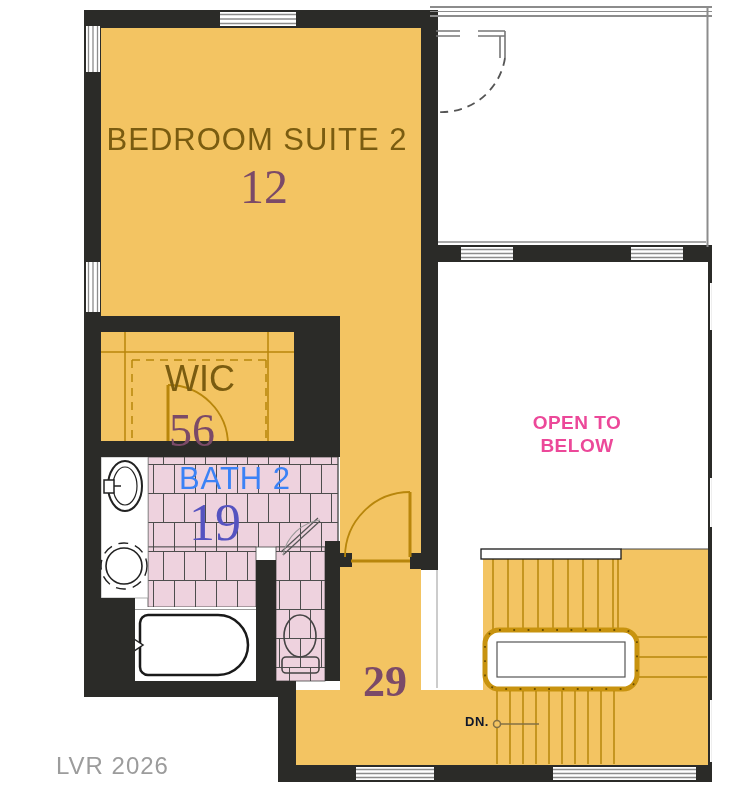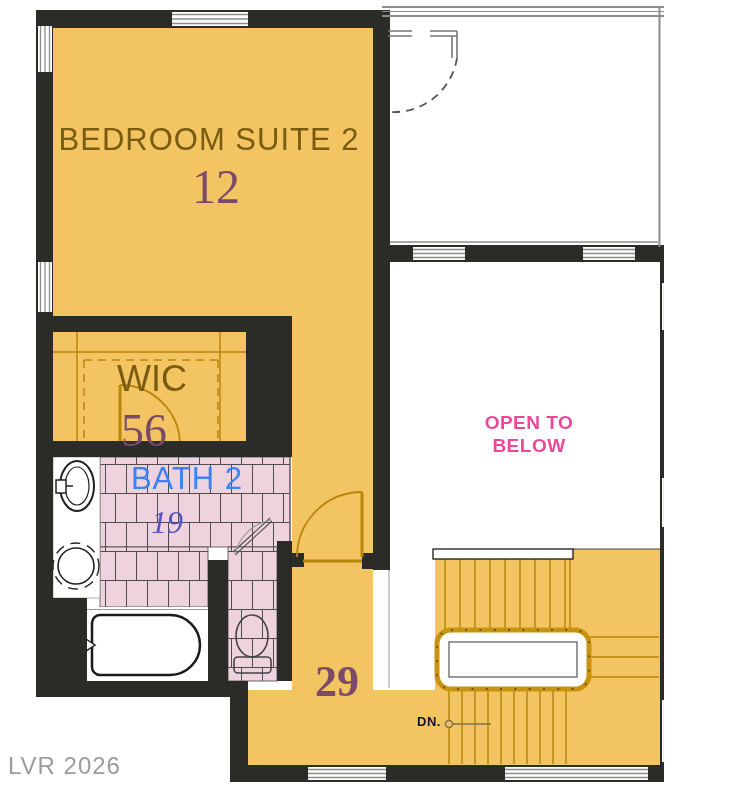--- a/index.html
+++ b/index.html
@@ -1,27 +1,27 @@
 <!DOCTYPE html>
 <html><head>
 <meta charset="utf-8">
 <style>
   html,body{margin:0;padding:0;background:#ffffff;}
-  .plan{position:relative;width:664px;height:791px;background:#ffffff;overflow:hidden;}
+  .plan{position:relative;width:664px;height:791px;background:#ffffff;overflow:hidden;margin-left:48px;}
   .plan svg{position:absolute;left:0;top:0;}
   .lbl{position:absolute;transform:translate(-50%,-50%);white-space:nowrap;
        font-family:"Liberation Sans",sans-serif;}
   .room-name{color:#7A5C10;}
   .num{font-family:"Liberation Serif",serif;color:#7B4A68;}
   #bedroom-name{left:209px;top:140px;font-size:31px;letter-spacing:1px;}
   #bedroom-num{left:216px;top:186px;font-size:48px;}
   #wic-name{left:152px;top:379px;font-size:36px;}
   #wic-num{left:144px;top:430px;font-size:46px;}
   #bath-name{left:187px;top:479px;font-size:31px;color:#3b82f6;letter-spacing:1px;}
-  #bath-num{left:167px;top:522px;font-size:32px;color:#5553C0;font-style:italic;}
+  #bath-num{left:167px;top:522px;font-size:52px;color:#5553C0;}
   #otb{left:529px;top:434px;font-size:19px;font-weight:bold;color:#ec4899;
        text-align:center;line-height:23px;letter-spacing:0.5px;}
   #hall-num{left:337px;top:681px;font-size:44px;font-weight:bold;}
   #dn{left:417px;top:714px;transform:none;font-size:13px;font-weight:bold;
       color:#0f172a;letter-spacing:0.5px;}
   #watermark{left:8px;top:752px;transform:none;font-size:24px;color:#9C9C9C;
       letter-spacing:1px;}
 </style>
 </head>
 <body>

